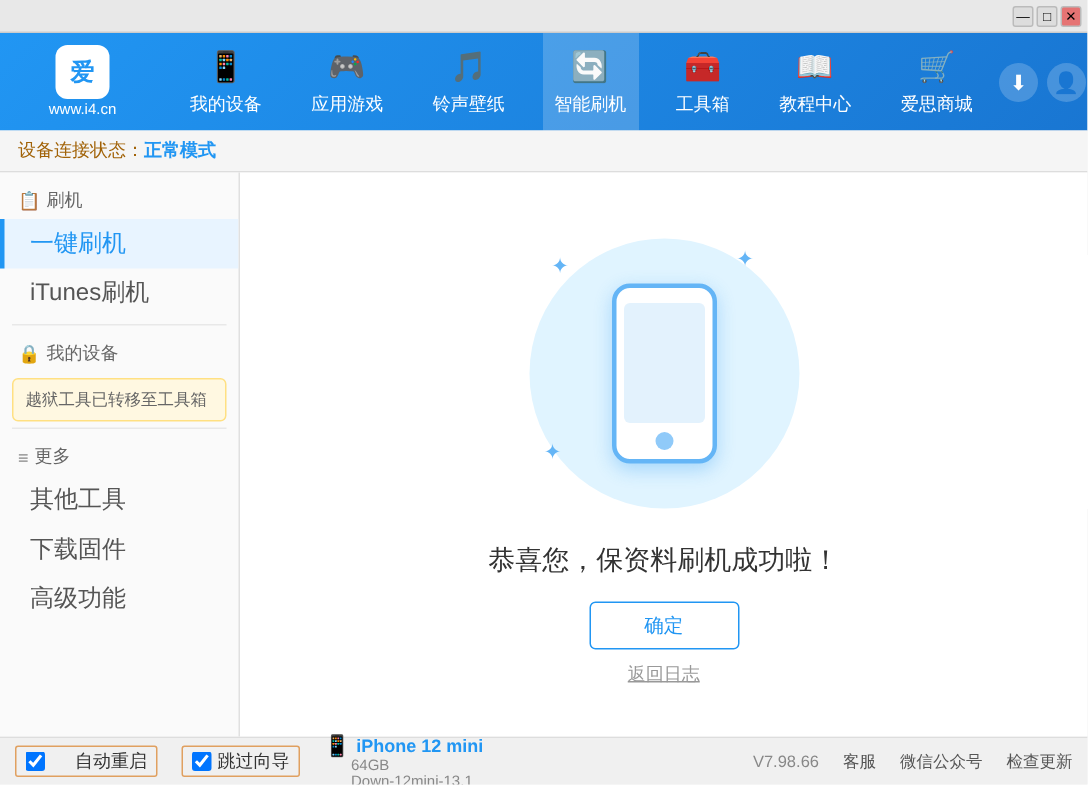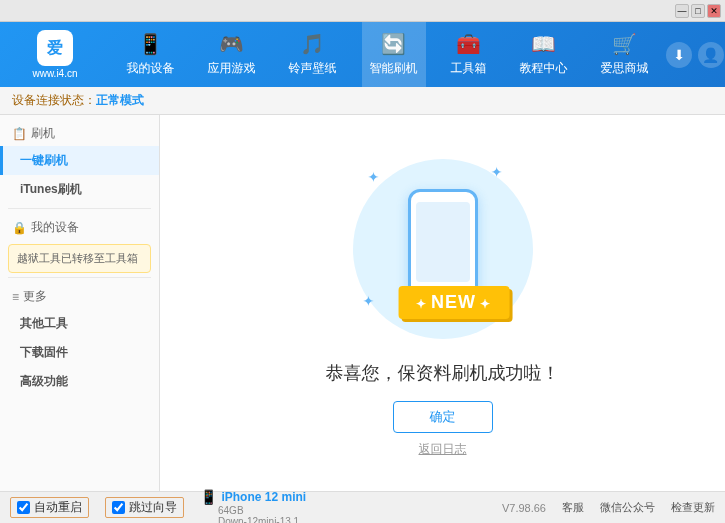--- a/index.html
+++ b/index.html
@@ -103,22 +103,22 @@
       padding-top: 4px;
     }
     .sidebar-section-header {
       display: flex; align-items: center;
       padding: 6px 12px 4px;
       font-size: 12px; color: #666;
     }
     .sidebar-section-header .icon { margin-right: 4px; color: #888; }
     .sidebar-item {
       padding: 6px 16px 6px 20px;
-      cursor: pointer; font-size: 12px; color: #555;
-      display: flex; align-items: flex-end; font-weight: bold;
+      cursor: pointer; font-size: 16px; color: #555;
+      display: flex; align-items: flex-end;
     }
     .sidebar-item.active {
       background: #e8f4ff;
       color: #2196F3;
       border-left: 3px solid #2196F3;
       padding-left: 17px;
     }
     .sidebar-divider {
       height: 1px; background: #e8e8e8; margin: 4px 8px;
     }
@@ -325,31 +325,30 @@
   <div class="content">
     <div class="success-illustration">
       <div class="phone-bg-circle"></div>
       <span class="sparkle sparkle-1">✦</span>
       <span class="sparkle sparkle-2">✦</span>
       <span class="sparkle sparkle-3">✦</span>
       <div class="phone-shape">
         <div class="phone-screen"></div>
         <div class="phone-home"></div>
       </div>
-      <div class="new-badge">NEW</div>
     </div>
     <div class="success-title">恭喜您，保资料刷机成功啦！</div>
     <button class="confirm-btn">确定</button>
     <div class="back-link">返回日志</div>
   </div>
 </div>
 
 <div style="height:32px; background:#f0f0f0; border-top:1px solid #ddd; display:flex; align-items:center; padding: 0 10px; gap: 16px;">
 
-  <label class="checkbox-item" style="display:flex;align-items:center;gap:4px;cursor:pointer;font-size:12px;color:#333;border:1px solid #e0a060;padding:1px 6px;border-radius:2px;">
+  <label class="checkbox-item" style="display:flex;align-items:center;gap:20px;cursor:pointer;font-size:12px;color:#333;border:1px solid #e0a060;padding:1px 6px;border-radius:2px;">
     <input type="checkbox" checked="" style="">
     <span>自动重启</span>
   </label>
   <label class="checkbox-item" style="display:flex;align-items:center;gap:4px;cursor:pointer;font-size:12px;color:#333;border:1px solid #e0a060;padding:1px 6px;border-radius:2px;">
     <input type="checkbox" checked="" style="">
     <span>跳过向导</span>
   </label>
 
   <div style="margin-left: 0; display:flex; flex-direction:column; justify-content:center;">
     <div style="display:flex;align-items:center;gap:4px;">

